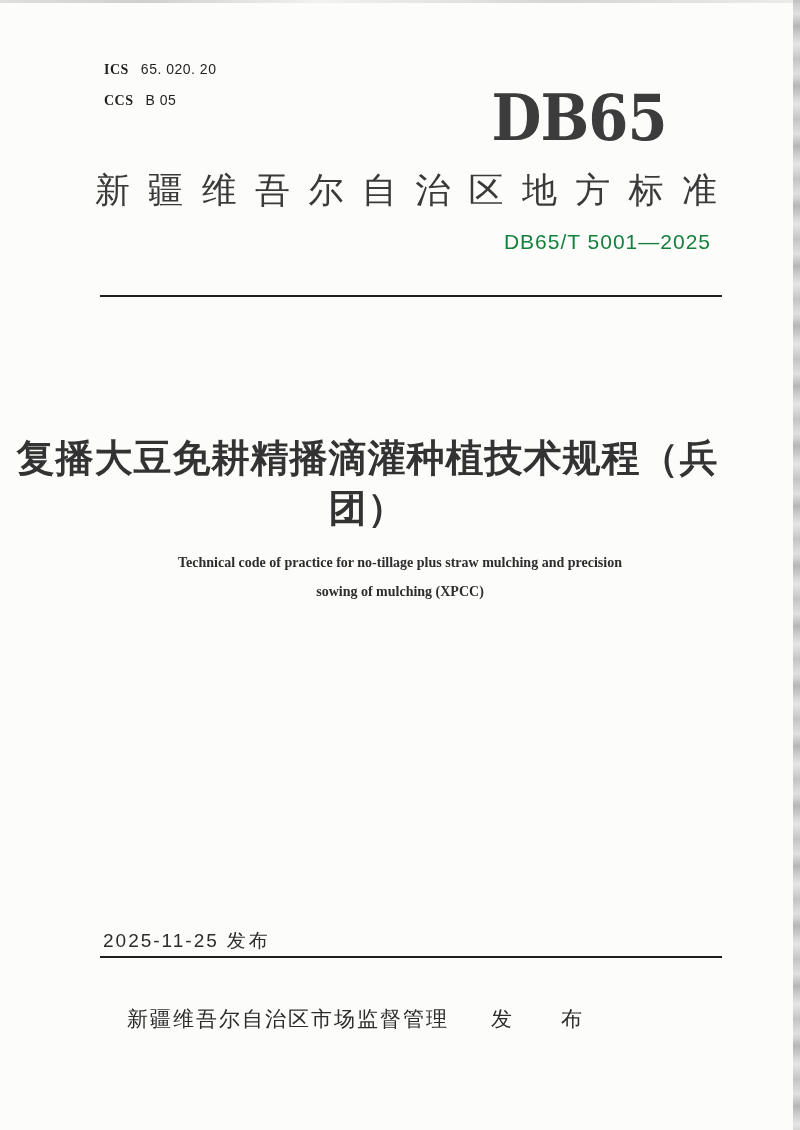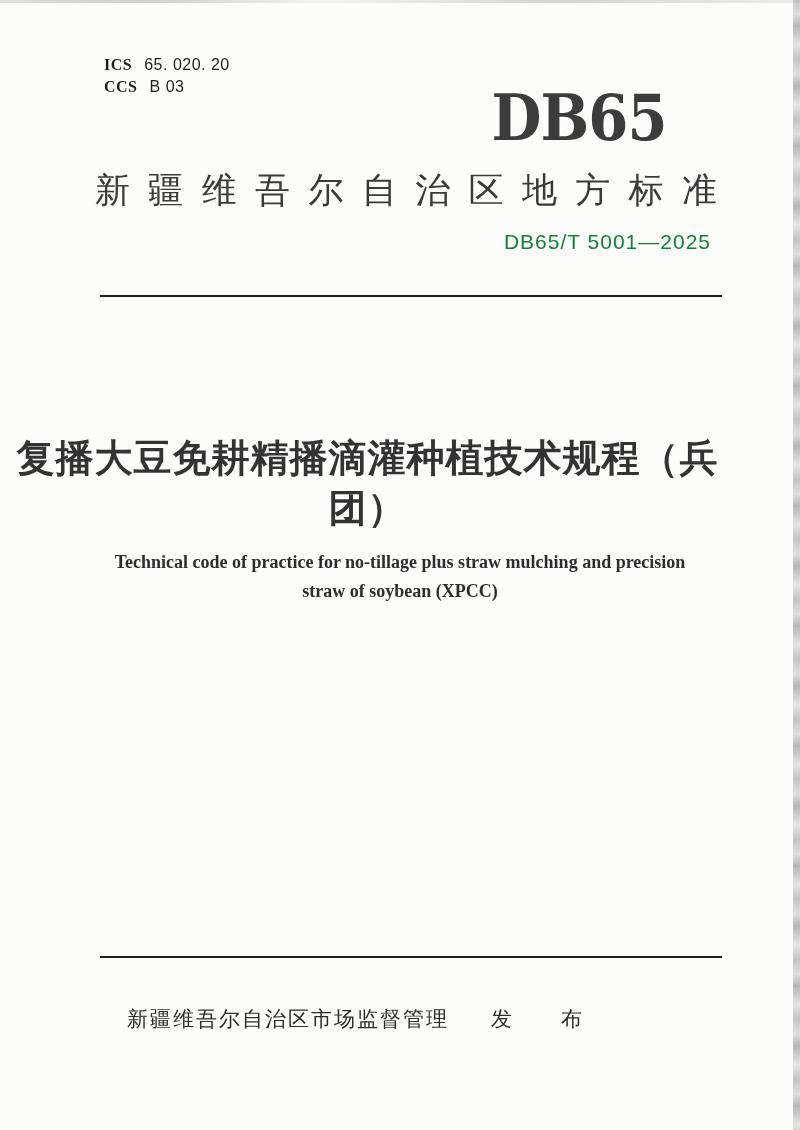--- a/index.html
+++ b/index.html
@@ -25,21 +25,21 @@
     position: absolute; top: 0; right: 0; width: 7px; height: 100%;
     background: repeating-linear-gradient(
       to bottom,
       #b5b5b5 0px, #d6d6d6 14px, #9e9e9e 26px, #dedede 44px, #b0b0b0 60px
     );
     opacity: .75;
   }
   
   .ics-block {
     position: absolute; top: 54px; left: 104px;
-    font-size: 16px; line-height: 22px;
+    font-size: 14px; line-height: 30px;
     color: #1f1f1f; letter-spacing: .5px;
   }
   .ics-block .lbl { font-family: "Liberation Serif", serif; font-weight: bold; margin-right: 12px; }
   
   .logo {
     position: absolute; top: 86px; right: 133px;
     font-family: "DejaVu Serif", "Liberation Serif", serif;
     font-weight: bold; font-size: 64px; line-height: 64px;
     letter-spacing: -1px; color: #3c3c3c;
     transform: scaleX(0.9); transform-origin: right center;
@@ -66,21 +66,21 @@
     position: absolute; top: 433px; left: 0; width: 735px;
     text-align: center;
     font-size: 38px; font-weight: 600; color: #333333;
     line-height: 50px; letter-spacing: 1px;
   }
   
   .title-en {
     position: absolute; top: 548px; left: 60px; width: 680px;
     text-align: center;
     font-family: "Liberation Serif", serif;
-    font-size: 18px; font-weight: bold; color: #2d2d2d;
+    font-size: 14px; font-weight: bold; color: #2d2d2d;
     line-height: 29px;
   }
   
   .dates {
     position: absolute; top: 928px; left: 103px; width: 617px;
     display: flex; justify-content: space-between;
     font-size: 19px; font-weight: 500; color: #2c2c2c;
   }
   .date-item span { letter-spacing: 2px; }
   .date-item .date-label { margin-left: 8px; letter-spacing: 3px; }
@@ -99,21 +99,21 @@
 <div class="page">
 
   <div class="scan-edge-top"></div>
   <div class="scan-edge-right"></div>
 
   <div class="ics-block">
     <div>
       <span class="lbl">ICS</span><span>65. 020. 20</span>
     </div>
     <div>
-      <span class="lbl">CCS</span><span>B 03</span>
+      <span class="lbl">CCS</span><span>B 05</span>
     </div>
   </div>
 
   <div class="logo">DB65</div>
 
   <div class="std-type">
       <span>新</span>
       <span>疆</span>
       <span>维</span>
       <span>吾</span>
@@ -131,24 +131,27 @@
 
   <div class="rule rule1"></div>
 
   <div class="title-zh">
     <div>复播大豆免耕精播滴灌种植技术规程（兵</div>
     <div>团）</div>
   </div>
 
   <div class="title-en">
     <div>Technical code of practice for no-tillage plus straw mulching and precision</div>
-    <div>straw of soybean (XPCC)</div>
+    <div>sowing of mulching (XPCC)</div>
   </div>
 
   <div class="dates">
+    <div class="date-item">
+      <span>2025-11-25</span><span class="date-label">发布</span>
+    </div>
   </div>
 
   <div class="rule rule2"></div>
 
   <div class="publisher">
     <span>新疆维吾尔自治区市场监督管理</span><span class="release">发　布</span>
   </div>
 
 </div>
 

